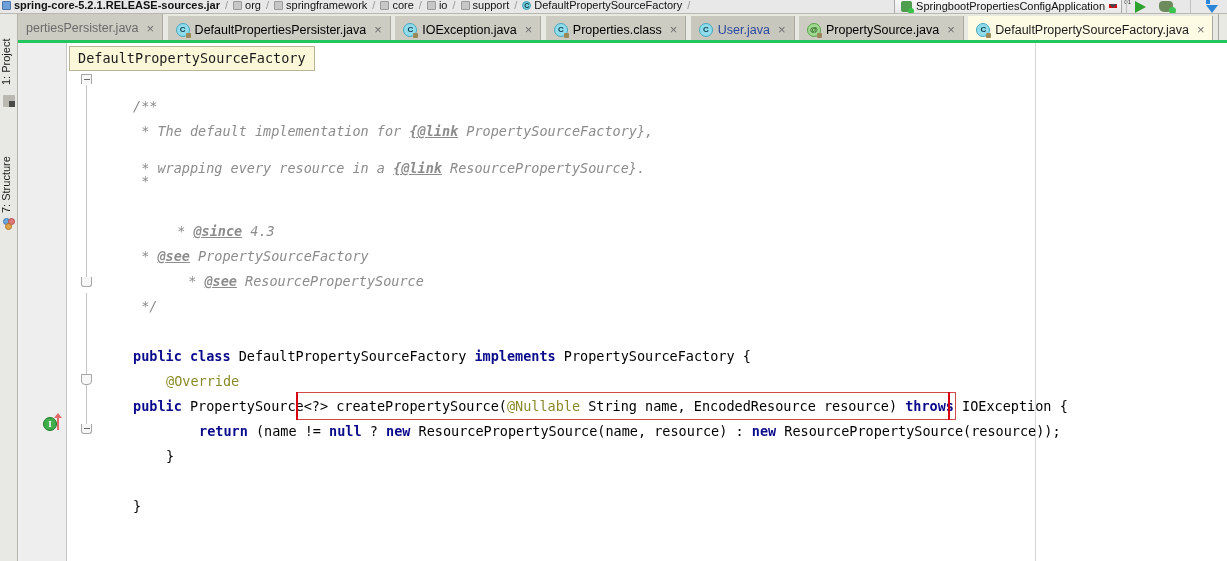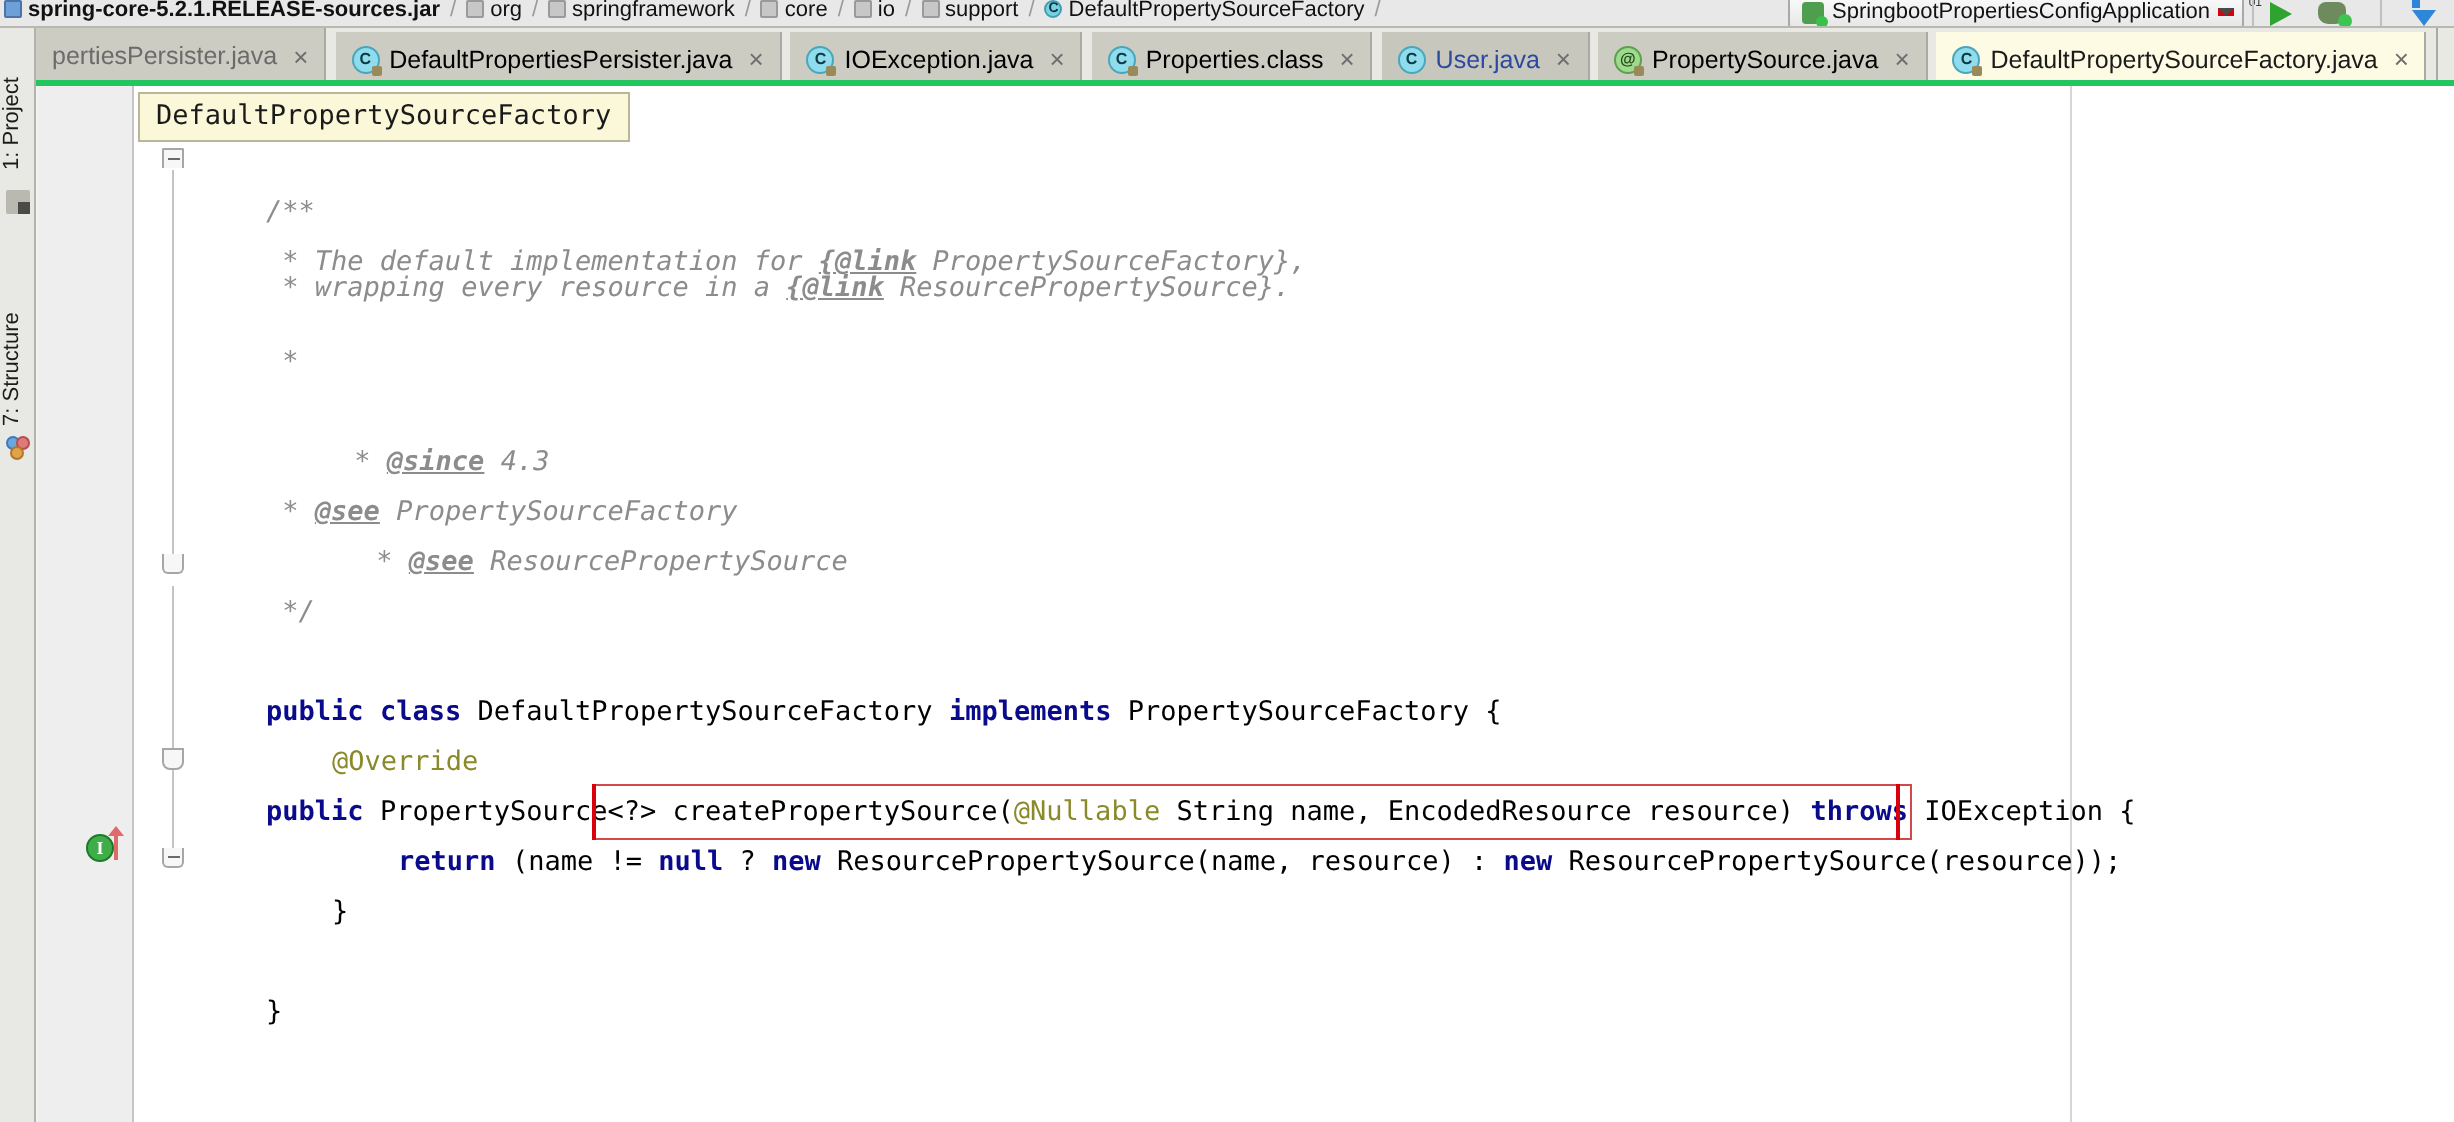--- a/index.html
+++ b/index.html
@@ -411,21 +411,21 @@
     <div class="code-area">
 
       <div class="line" style="top:26px;">
         <span class="cmt">/**</span>
       </div>
 
       <div class="line" style="top:51px;">
         <span class="cmt"> * The default implementation for </span><span class="tag">{@link</span><span class="cmt"> PropertySourceFactory},</span>
       </div>
 
-      <div class="line" style="top:64px;text-align:right;">
+      <div class="line" style="top:88px;text-align:right;">
         <span class="cmt"> * wrapping every resource in a </span><span class="tag">{@link</span><span class="cmt"> ResourcePropertySource}.</span>
       </div>
 
       <div class="line" style="top:101px;">
         <span class="cmt"> *</span>
       </div>
 
 
       <div class="line" style="top:151px;padding-left:36px;">
         <span class="cmt"> * </span><span class="tag">@since</span><span class="cmt"> 4.3</span>

